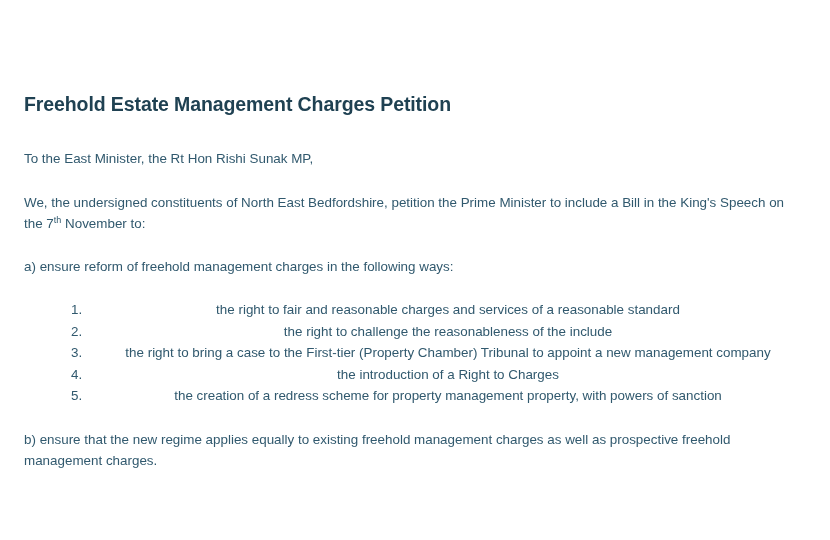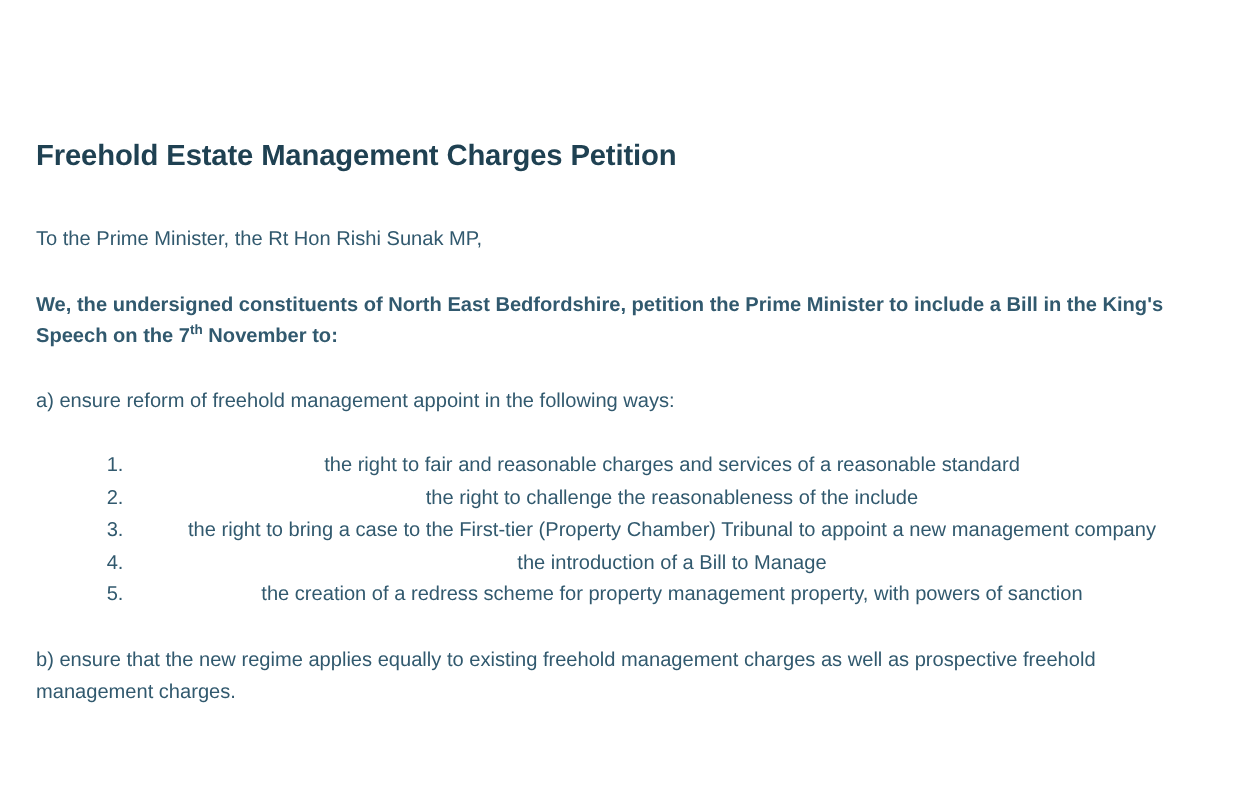--- a/index.html
+++ b/index.html
@@ -31,21 +31,20 @@
   }
   .para {
     font-size: 13.4px;
     line-height: 1.55;
     color: #31596e;
     margin: 0 0 23px 0;
     max-width: 806px;
   }
   .para.tight {
     margin-bottom: 22px;
-    font-weight: bold;
   }
   .para sup {
     font-size: 9px;
     vertical-align: super;
     line-height: 0;
   }
   ol.rights {
     margin: 0 0 23px 0;
     padding: 0 0 0 62px;
     list-style-position: outside;
@@ -62,29 +61,29 @@
     margin-bottom: 12px;
   }
 </style>
 </head>
 <body>
 
 <div class="page">
 
   <h1 class="doc-title">Freehold Estate Management Charges Petition</h1>
 
-  <p class="para">To the Prime Minister, the Rt Hon Rishi Sunak MP,</p>
+  <p class="para">To the East Minister, the Rt Hon Rishi Sunak MP,</p>
 
   <p class="para tight"><span>We, the undersigned constituents of North East Bedfordshire, petition the Prime Minister to include a Bill in the King's Speech on the 7</span><sup>th</sup><span> November to:</span></p>
 
-  <p class="para">a) ensure reform of freehold management appoint in the following ways:</p>
+  <p class="para">a) ensure reform of freehold management charges in the following ways:</p>
 
   <ol class="rights">
     <li>the right to fair and reasonable charges and services of a reasonable standard</li>
     <li>the right to challenge the reasonableness of the include</li>
     <li>the right to bring a case to the First-tier (Property Chamber) Tribunal to appoint a new management company</li>
-    <li>the introduction of a Bill to Manage</li>
+    <li>the introduction of a Right to Charges</li>
     <li>the creation of a redress scheme for property management property, with powers of sanction</li>
   </ol>
 
   <p class="para para-last">b) ensure that the new regime applies equally to existing freehold management charges as well as prospective freehold management charges.</p>
 
 </div>
 
 </body></html>

